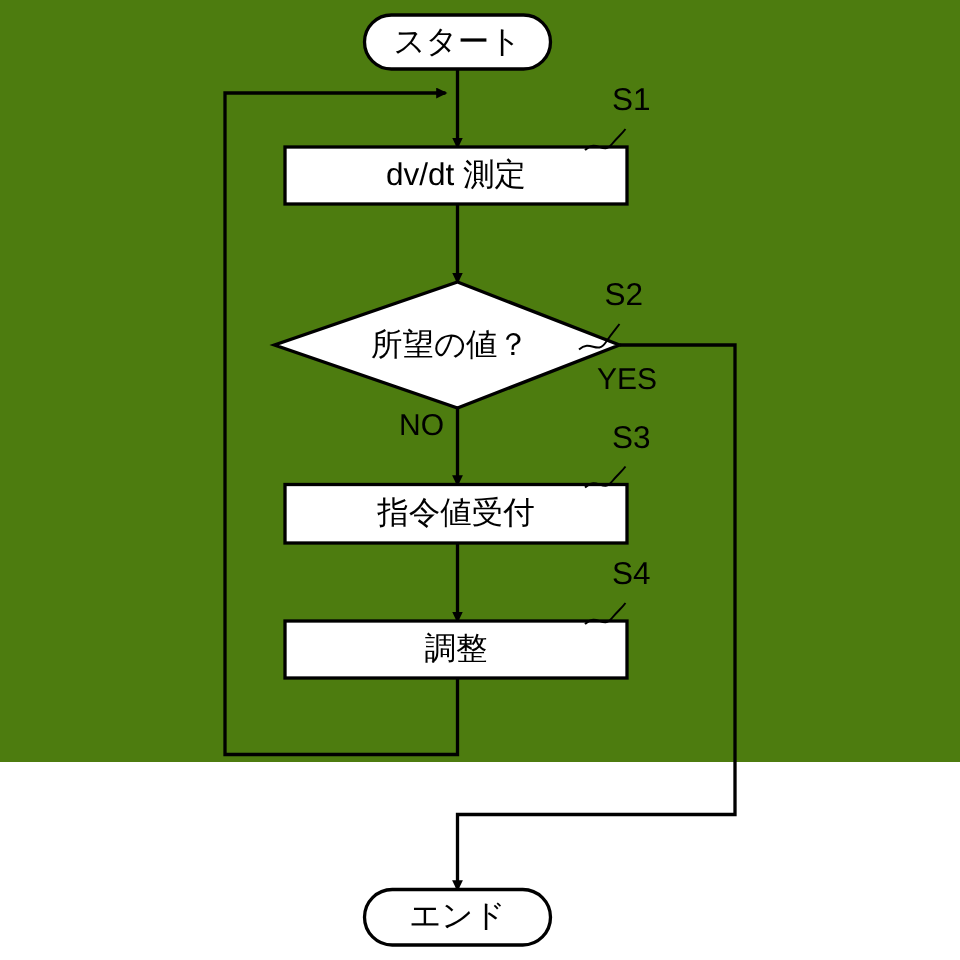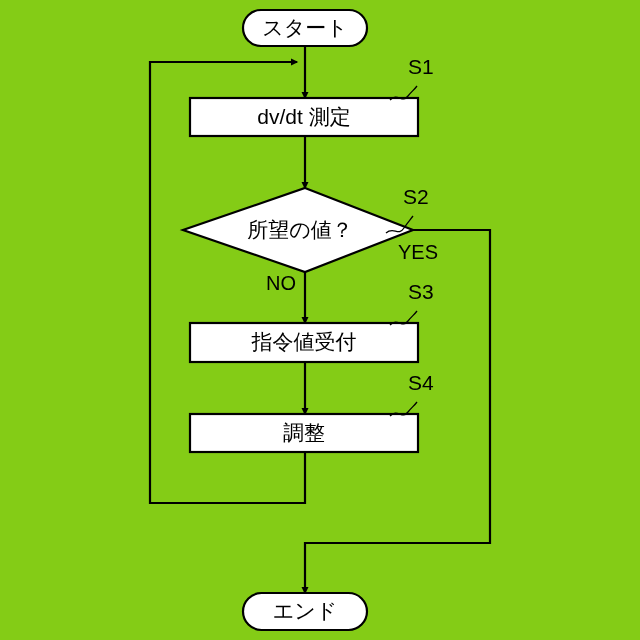--- a/index.html
+++ b/index.html
@@ -10,22 +10,22 @@
   body {
     width: 640px;
     height: 640px;
     font-family: "Liberation Sans", "DejaVu Sans", sans-serif;
     color: #000000;
     overflow: hidden;
   }
   #flowchart-canvas {
     position: relative;
     width: 640px;
-    height: 640px;
-    background: #84cc16;
+    height: 508px;
+    background: #4d7c0f;
     text-align: center;
   }
   svg.flow-svg {
     position: absolute;
     top: 0;
     left: 0;
     width: 640px;
     height: 640px;
   }
   .node-text {

